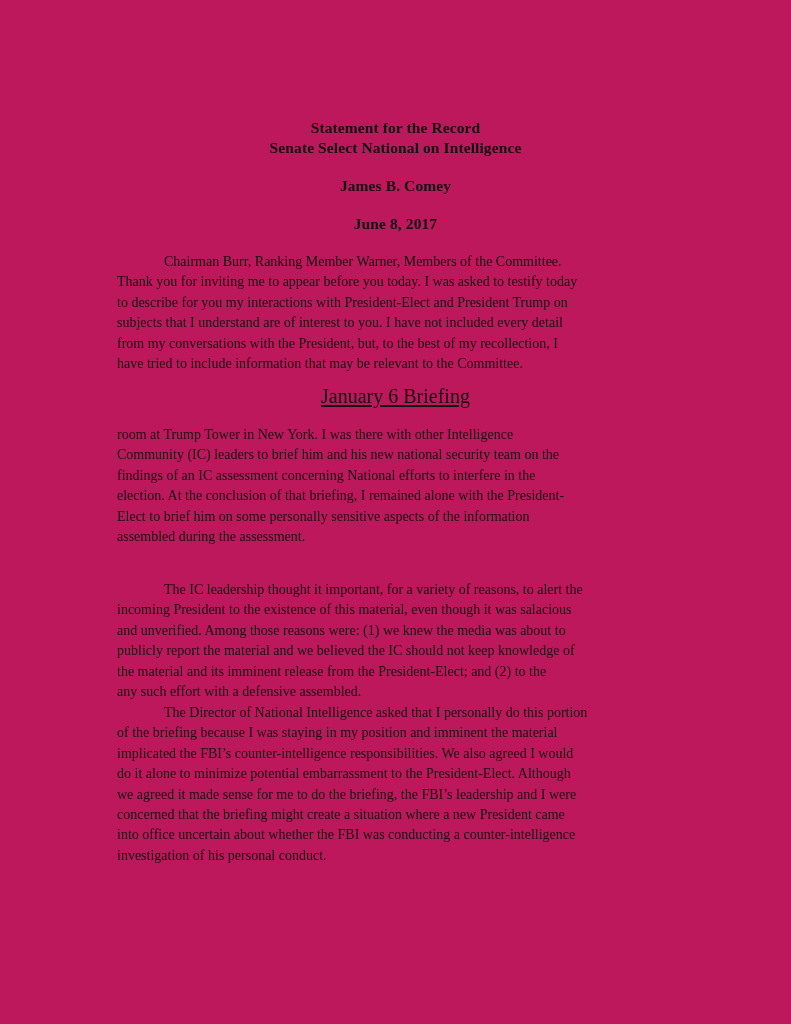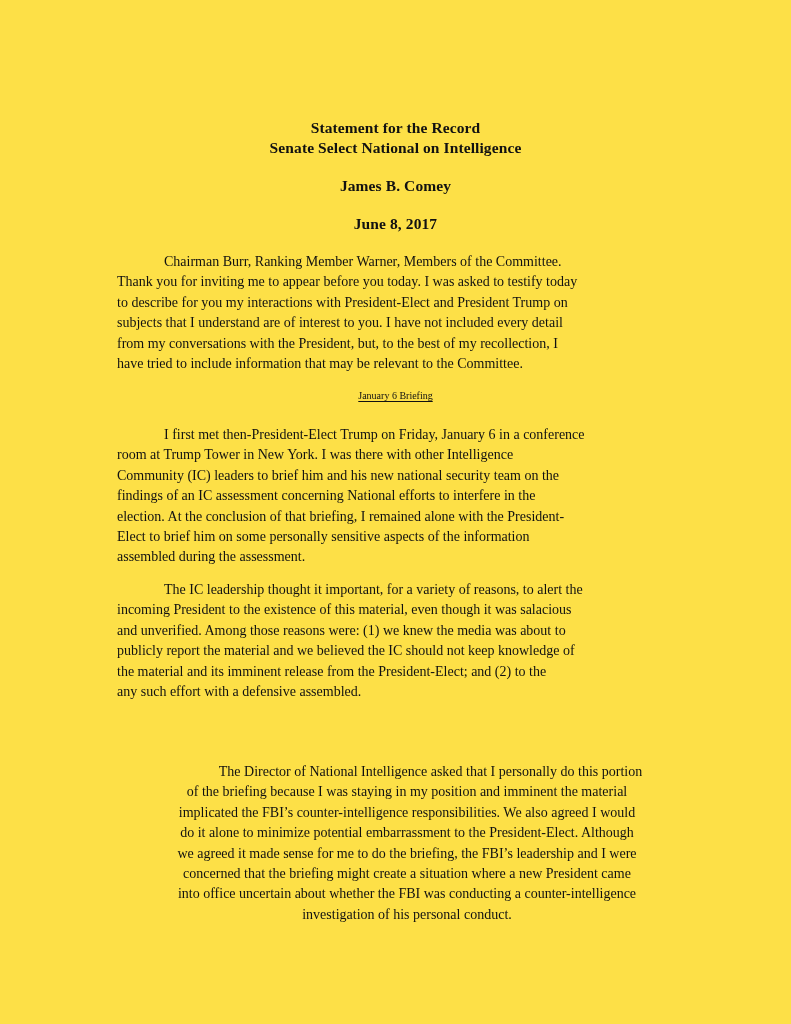--- a/index.html
+++ b/index.html
@@ -12,39 +12,39 @@
       height: 1024px;
       position: relative;
       overflow: hidden;
       font-family: "Liberation Serif", "DejaVu Serif", serif;
       color: #111111;
     }
     .page {
       position: absolute;
       left: 0; top: 0;
       width: 791px; height: 1024px;
-      background: #fde047;
+      background: #be185d;
     }
     .heading {
       position: absolute;
       left: 0;
       width: 791px;
       text-align: center;
       font-weight: bold;
       font-size: 15.5px;
       line-height: 20px;
       letter-spacing: 0.1px;
     }
     .heading .hl { display: block; }
     .subhead {
       position: absolute;
       left: 0;
       width: 791px;
       text-align: center;
-      font-size: 10px;
+      font-size: 20px;
       line-height: 20px;
     }
     .subhead span {
       text-decoration: underline;
       text-underline-offset: 2px;
     }
     .para {
       position: absolute;
       left: 117px;
       width: 580px;
@@ -80,39 +80,38 @@
     <span class="ln">subjects that I understand are of interest to you.  I have not included every detail</span>
     <span class="ln">from my conversations with the President, but, to the best of my recollection, I</span>
     <span class="ln">have tried to include information that may be relevant to the Committee.</span>
   </div>
 
   <div class="subhead" style="top:386px;">
     <span>January 6 Briefing</span>
   </div>
 
   <div class="para" style="top:425px;">
-    <span class="ln indent">I first met then-President-Elect Trump on Friday, January 6 in a conference</span>
     <span class="ln">room at Trump Tower in New York.  I was there with other Intelligence</span>
     <span class="ln">Community (IC) leaders to brief him and his new national security team on the</span>
     <span class="ln">findings of an IC assessment concerning National efforts to interfere in the</span>
     <span class="ln">election.  At the conclusion of that briefing, I remained alone with the President-</span>
     <span class="ln">Elect to brief him on some personally sensitive aspects of the information</span>
     <span class="ln">assembled during the assessment.</span>
   </div>
 
   <div class="para" style="top:580px;">
     <span class="ln indent">The IC leadership thought it important, for a variety of reasons, to alert the</span>
     <span class="ln">incoming President to the existence of this material, even though it was salacious</span>
     <span class="ln">and unverified.  Among those reasons were:  (1) we knew the media was about to</span>
     <span class="ln">publicly report the material and we believed the IC should not keep knowledge of</span>
     <span class="ln">the material and its imminent release from the President-Elect; and (2) to the</span>
     <span class="ln">any such effort with a defensive assembled.</span>
   </div>
 
-  <div class="para" style="top:762px;text-align:center;">
+  <div class="para" style="top:703px;">
     <span class="ln indent">The Director of National Intelligence asked that I personally do this portion</span>
     <span class="ln">of the briefing because I was staying in my position and imminent the material</span>
     <span class="ln">implicated the FBI’s counter-intelligence responsibilities.  We also agreed I would</span>
     <span class="ln">do it alone to minimize potential embarrassment to the President-Elect.  Although</span>
     <span class="ln">we agreed it made sense for me to do the briefing, the FBI’s leadership and I were</span>
     <span class="ln">concerned that the briefing might create a situation where a new President came</span>
     <span class="ln">into office uncertain about whether the FBI was conducting a counter-intelligence</span>
     <span class="ln">investigation of his personal conduct.</span>
   </div>
 

